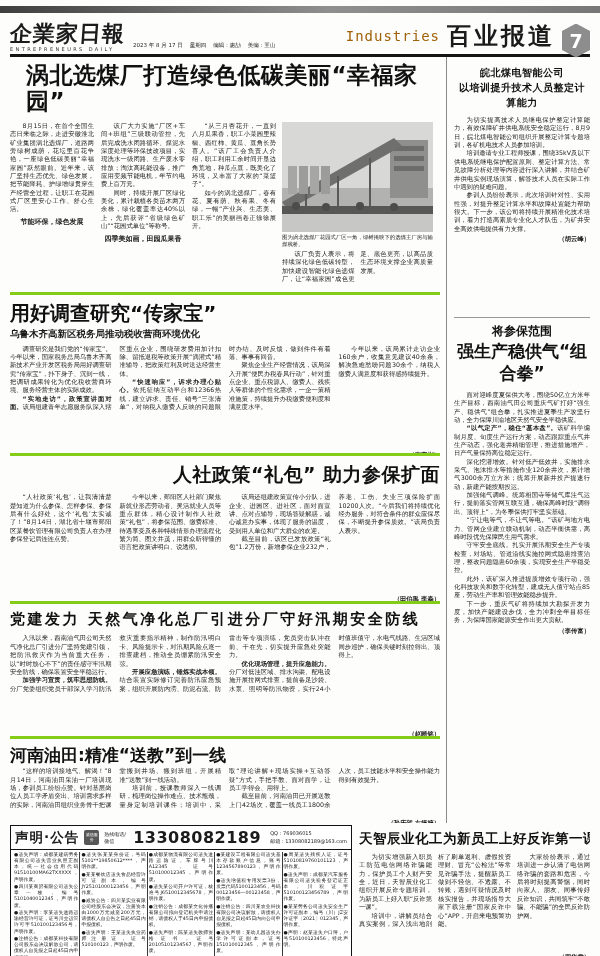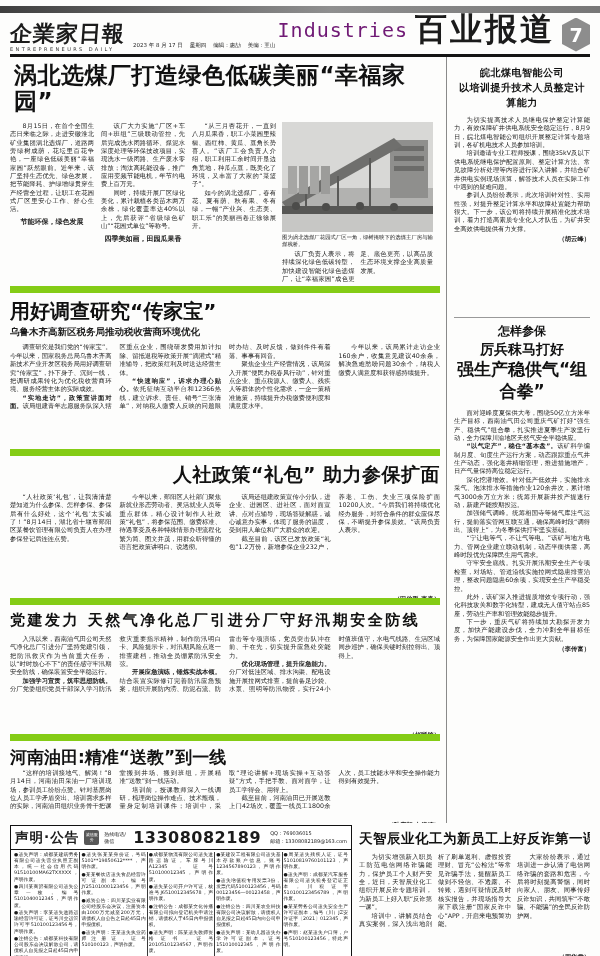--- a/index.html
+++ b/index.html
@@ -7,40 +7,40 @@
         font-family:"DejaVu Sans",sans-serif;overflow:hidden;box-sizing:border-box;padding:0 10px;position:relative;}
   .topbar{height:7px;margin:6px -10px 0 -10px;background:linear-gradient(90deg,#3f3f3f,#8f8f8f 55%,#777);}
   
   .masthead{display:flex;align-items:flex-end;justify-content:space-between;
             border-bottom:3px solid #141414;padding:4px 0 2px;height:44px;box-sizing:border-box;}
   .mast-left{display:flex;align-items:flex-end;gap:8px;}
   .logo-cn{font-family:"DejaVu Serif",serif;font-weight:bold;font-size:22px;letter-spacing:1px;transform:skewX(-4deg);line-height:1;}
   .logo-en{font-size:5px;letter-spacing:2.4px;color:#333;margin-top:2px;}
   .mast-date{font-size:5.5px;color:#222;padding-bottom:3px;display:flex;gap:7px;white-space:nowrap;}
   .mast-right{display:flex;align-items:center;gap:7px;}
-  .sec-en{font-family:"DejaVu Sans Mono",monospace;font-size:20px;letter-spacing:1px;color:#701a75;}
-  .sec-cn{font-size:32px;font-weight:bold;letter-spacing:3px;}
+  .sec-en{font-family:"DejaVu Sans Mono",monospace;font-size:14px;letter-spacing:1px;color:#a16207;}
+  .sec-cn{font-size:24px;font-weight:bold;letter-spacing:3px;}
   .page-badge{width:28px;height:34px;background:#8d8d8d;color:#fff;font-size:19px;font-weight:bold;
               display:flex;align-items:center;justify-content:center;margin-bottom:-9px;
               clip-path:polygon(50% 0,100% 22%,100% 78%,50% 100%,0 78%,0 22%);}
   
   .content-top{display:flex;height:766px;}
   .main-left{width:430px;display:flex;flex-direction:column;}
   .side-right{flex:1;border-left:1px solid #8a8a8a;margin-left:6px;padding-left:7px;display:flex;flex-direction:column;overflow:hidden;}
   .content-bottom{display:flex;height:132px;margin-top:2px;}
   
   .para{margin:0;text-indent:2em;font-size:6.3px;line-height:1.33;text-align:justify;}
   .lead{font-weight:bold;}
   .sig{text-align:right;font-weight:bold;font-size:6.3px;margin:2px 0 0;}
   .subhead{font-weight:bold;text-align:center;font-size:7px;margin:3px 0;}
   h1,h2,h3{font-weight:bold;color:#111;}
-  .art{border-top:7px solid #84cc16;padding-top:3px;overflow:hidden;}
+  .art{border-top:3px solid #84cc16;padding-top:3px;overflow:hidden;}
   
   .a1{height:244px;overflow:hidden;}
-  .a1 h1{font-size:23px;margin:5px 4px 7px;letter-spacing:.5px;line-height:1.15;}
+  .a1 h1{font-size:23px;margin:5px 16px 7px;letter-spacing:.5px;line-height:1.15;}
   .a1-flex{display:flex;}
   .a1-text{width:266px;column-count:3;column-gap:7px;height:198px;overflow:hidden;}
   .a1-right{width:151px;margin-left:6px;}
   .photo{width:151px;height:110px;display:block;background:#d8d8d6;}
   .caption{font-size:5.4px;line-height:1.3;margin:2px 0;text-align:justify;}
   .a1-extra{column-count:2;column-gap:6px;height:52px;overflow:hidden;margin-top:1px;}
   
   .a2{height:162px;} .a2 h2{font-size:20px;margin:2px 0 1px;}
   .subtitle{font-size:9.5px;font-weight:bold;margin:1px 0 4px;}
   .a2-body{column-count:4;column-gap:8px;height:104px;overflow:hidden;}
@@ -210,22 +210,21 @@
         <div class="side-body">
             <p class="para"><b class="lead"></b><span>为切实提高技术人员继电保护整定计算能力，有效保障矿井供电系统安全稳定运行，8月9日，皖北煤电智能公司组织开展整定计算专题培训，各矿机电技术人员参加培训。</span></p>
             <p class="para"><b class="lead"></b><span>培训邀请专业工程师授课，围绕35kV及以下供电系统继电保护配置原则、整定计算方法、常见故障分析处理等内容进行深入讲解，并结合矿井供电实例现场演算，解答技术人员在实际工作中遇到的疑难问题。</span></p>
             <p class="para"><b class="lead"></b><span>参训人员纷纷表示，此次培训针对性、实用性强，对提升整定计算水平和故障处置能力帮助很大。下一步，该公司将持续开展精准化技术培训，着力打造高素质专业化人才队伍，为矿井安全高效供电提供有力支撑。</span></p>
           </div>
         <p class="sig">（胡云峰）</p>
       </article>
 
       <article class="sideB">
         <h3>
-          <span class="hb1">怎样参保</span>
-          <span class="hb2">厉兵秣马打好</span>
+          <span class="hb1">将参保范围</span>
           <span class="hb3">强生产稳供气“组合拳”</span>
         </h3>
         <div class="side-body">
             <p class="para"><b class="lead"></b><span>面对迎峰度夏保供大考，围绕50亿立方米年生产目标，西南油气田公司重庆气矿打好“强生产、稳供气”组合拳，扎实推进夏季生产攻坚行动，全力保障川渝地区天然气安全平稳供应。</span></p>
             <p class="para"><b class="lead">“以气定产”，稳住“基本盘”。</b><span>该矿科学编制月度、旬度生产运行方案，动态跟踪重点气井生产动态，强化老井精细管理，推进措施增产，日产气量保持高位稳定运行。</span></p>
             <p class="para"><b class="lead"></b><span>深化挖潜增效。针对低产低效井，实施排水采气、泡沫排水等措施作业120余井次，累计增气3000余万立方米；统筹开展新井投产提速行动，新建产能按期投运。</span></p>
             <p class="para"><b class="lead"></b><span>加强储气调峰。统筹相国寺等储气库注气运行，提前落实管网互联互通，确保高峰时段“调得出、顶得上”，为冬季保供打牢坚实基础。</span></p>
             <p class="para"><b class="lead"></b><span>“宁让电等气，不让气等电。”该矿与地方电力、管网企业建立联动机制，动态平衡供需，高峰时段优先保障民生用气需求。</span></p>
             <p class="para"><b class="lead"></b><span>守牢安全底线。扎实开展汛期安全生产专项检查，对场站、管道沿线实施拉网式隐患排查治理，整改问题隐患60余项，实现安全生产平稳受控。</span></p>
             <p class="para"><b class="lead"></b><span>此外，该矿深入推进提质增效专项行动，强化科技攻关和数字化转型，建成无人值守站点85座，劳动生产率和管理效能稳步提升。</span></p>

